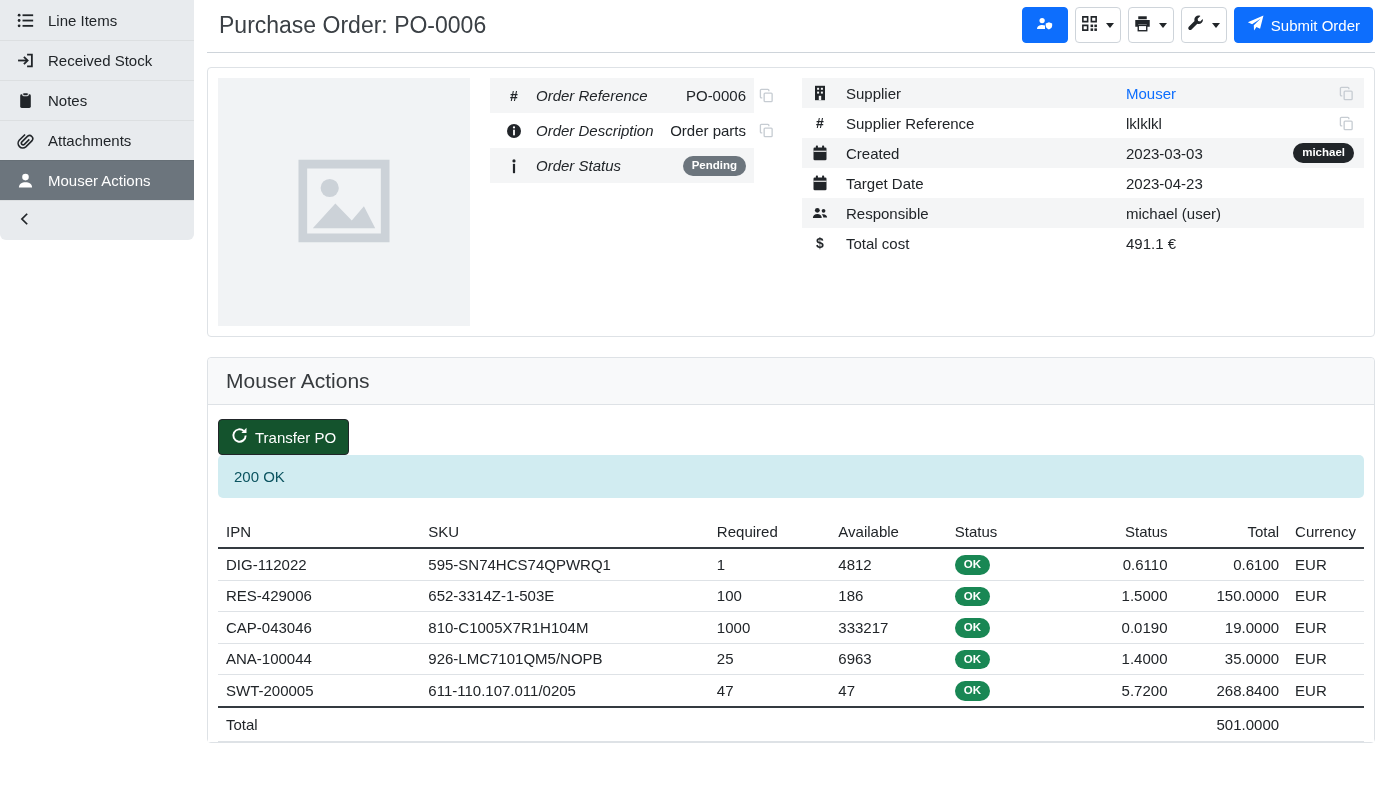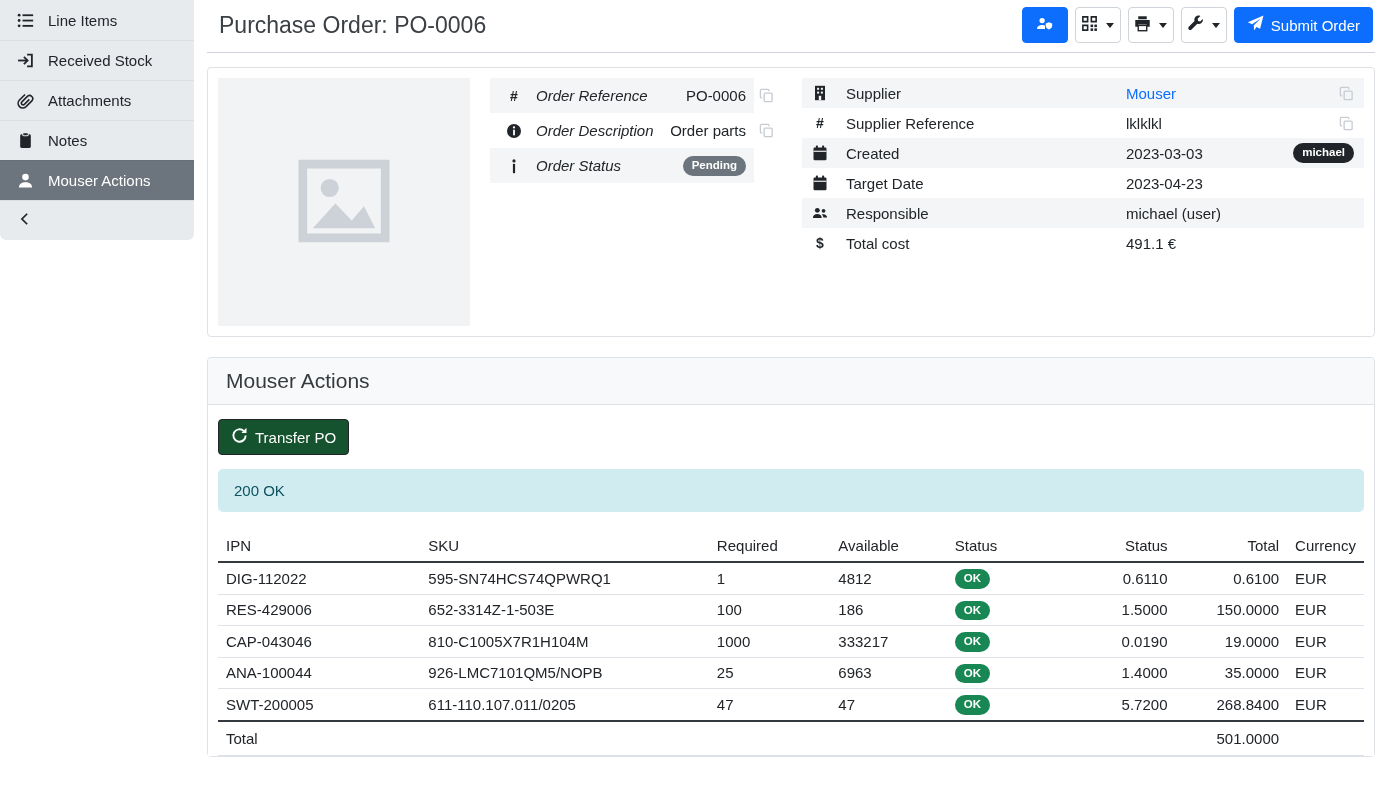--- a/index.html
+++ b/index.html
@@ -97,21 +97,21 @@
   .panel { margin-top: 20px; border: 1px solid #dee2e6; border-radius: 4px; flex: none; }
   .panel-header {
     padding: 11px 18px; font-size: 21px; font-weight: 500; color: #373b3e;
     background: #f8f9fa; border-bottom: 1px solid #dee2e6; border-radius: 4px 4px 0 0;
   }
   .panel-body { padding: 14px 10px 0 10px; background: #fff; }
   .btn-dark {
     background: #14532d; border-color: #212529; color: #fff;
   }
   .alert-info {
-    margin-top: 14px; background: var(--alert-bg, #d1ecf1); color: var(--alert-text, #0c5460);
+    background: var(--alert-bg, #d1ecf1); color: var(--alert-text, #0c5460);
     border-radius: 5px; padding: 13px 16px; font-size: 15px;
   }
 
   .actions-table { width: 100%; border-collapse: collapse; margin-top: 18px; }
   .actions-table th {
     text-align: left; font-weight: 400; font-size: 15px; padding: 7px 8px;
     border-bottom: 2px solid #343a40;
   }
   .actions-table td { padding: 5px 8px; font-size: 15px; border-bottom: 1px solid #dee2e6; }
   .actions-table tbody tr:last-child td { border-bottom: 2px solid #343a40; }
@@ -148,35 +148,35 @@
               <path d="M1 8h8.5"></path>
               <path d="M6.5 4.5 10 8l-3.5 3.5"></path>
             </g>
           </svg>
       </span>
       <span class="side-label">Received Stock</span>
     </div>
     <div class="side-item">
       <span class="side-icon">
         <svg viewBox="0 0 16 16">
-            <path fill="none" stroke="currentColor" stroke-width="1.5" d="M11.6 6.9 6.9 11.6a1.6 1.6 0 0 1-2.3-2.3l5.4-5.4a3 3 0 0 1 4.2 4.2l-5.9 5.9a4.4 4.4 0 0 1-6.2-6.2L7.6 2.3"></path>
-          </svg>
-      </span>
-      <span class="side-label">Attachments</span>
-    </div>
-    <div class="side-item">
-      <span class="side-icon">
-        <svg viewBox="0 0 16 16">
             <g fill="currentColor">
               <rect x="3" y="2.2" width="10" height="12.8" rx="1.4"></rect>
               <rect x="5.4" y="0.6" width="5.2" height="3" rx="0.9" stroke="#e8ebee" stroke-width="1"></rect>
             </g>
           </svg>
       </span>
       <span class="side-label">Notes</span>
+    </div>
+    <div class="side-item">
+      <span class="side-icon">
+        <svg viewBox="0 0 16 16">
+            <path fill="none" stroke="currentColor" stroke-width="1.5" d="M11.6 6.9 6.9 11.6a1.6 1.6 0 0 1-2.3-2.3l5.4-5.4a3 3 0 0 1 4.2 4.2l-5.9 5.9a4.4 4.4 0 0 1-6.2-6.2L7.6 2.3"></path>
+          </svg>
+      </span>
+      <span class="side-label">Attachments</span>
     </div>
     <div class="side-item active">
       <span class="side-icon">
         <svg viewBox="0 0 16 16" fill="currentColor">
             <circle cx="8" cy="4.8" r="3.1"></circle>
             <path d="M1.8 14.6c0-3.3 2.8-5 6.2-5s6.2 1.7 6.2 5z"></path>
           </svg>
       </span>
       <span class="side-label">Mouser Actions</span>
     </div>

